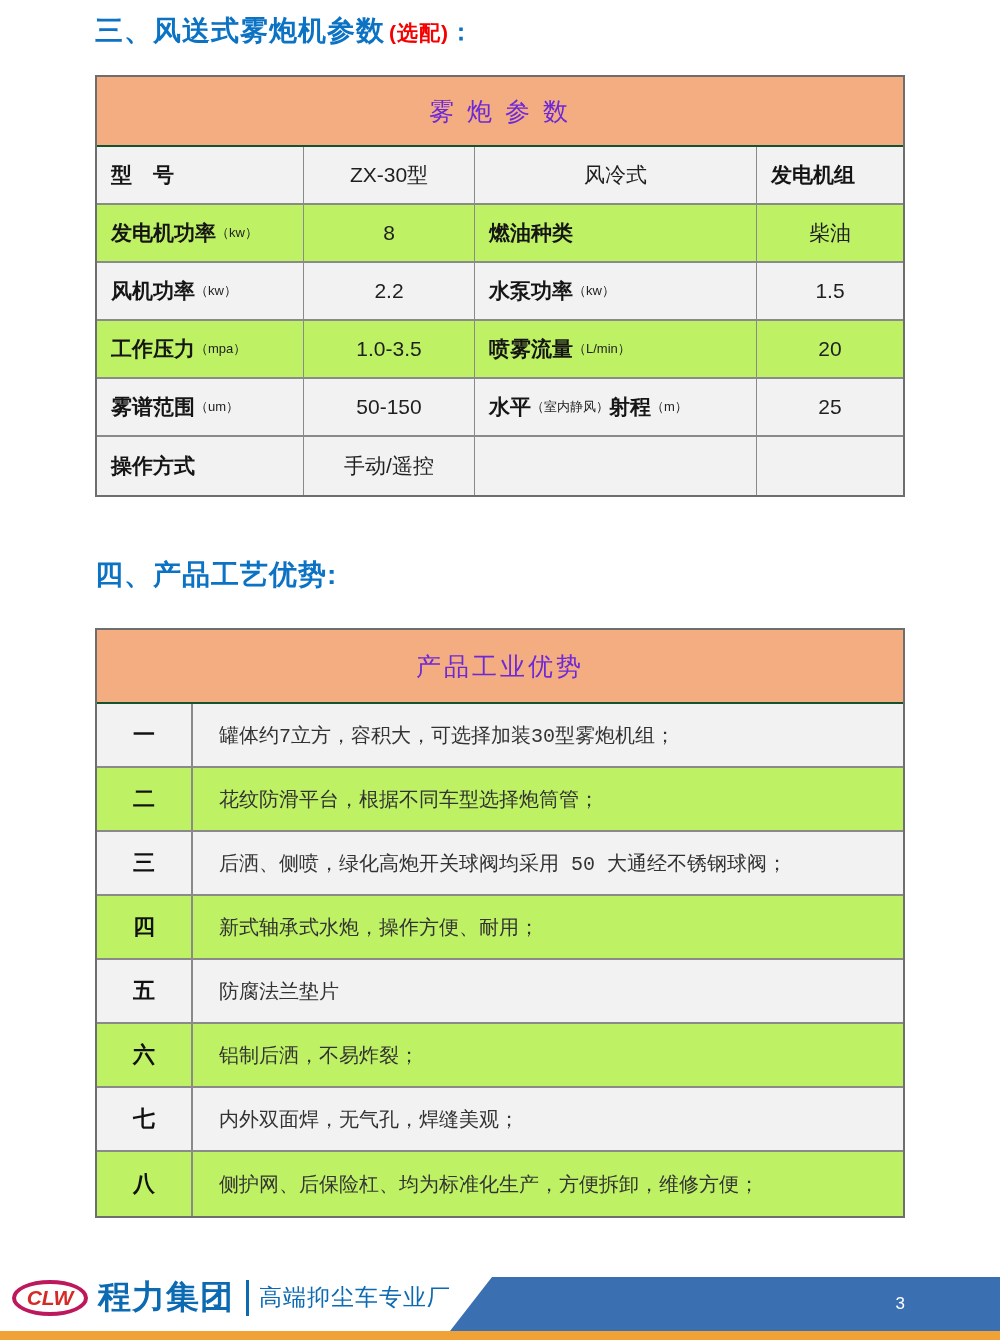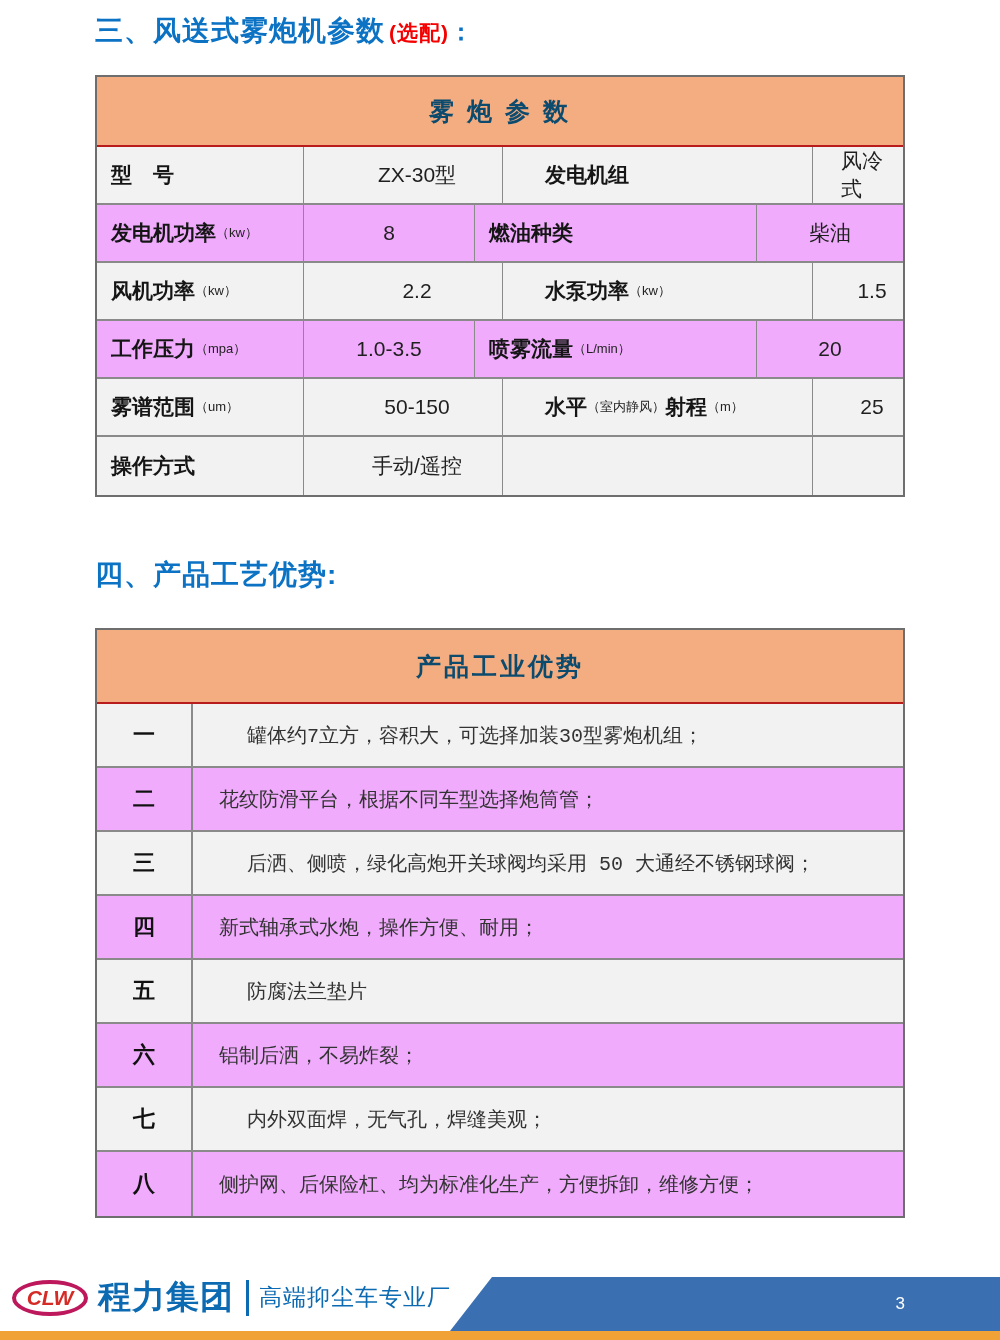--- a/index.html
+++ b/index.html
@@ -9,37 +9,37 @@
 
   
   .sec-heading { position:absolute; left:95px; font-weight:bold; color:#0b72c4; font-size:28px; letter-spacing:1px; }
   .sec-heading .opt { color:#f40000; font-size:21px; font-weight:bold; margin-left:4px; }
   .sec-heading .colon { color:#0b72c4; font-size:24px; }
   #h1 { top:12px; }
   #h2 { top:556px; }
 
   
   .tbl { position:absolute; left:95px; width:810px; border:2px solid #6e6e6e; background:#fff; }
-  .tbl-head { background:#f3ad80; color:#0c4a6e; font-weight:bold; display:flex; align-items:center; justify-content:center; border-bottom:2px solid #b91c1c; }
+  .tbl-head { background:#f3ad80; color:#6d28d9; font-weight:normal; display:flex; align-items:center; justify-content:center; border-bottom:2px solid #14532d; }
   #t1 { top:75px; }
   #t1 .tbl-head { height:70px; font-size:25px; letter-spacing:3px; }
   #t2 { top:628px; }
   #t2 .tbl-head { height:74px; font-size:25px; letter-spacing:3px; }
 
   
   .p-row { display:grid; grid-template-columns:207px 171px 282px 1fr; height:58px; border-bottom:2px solid #8a8a8a; }
   .p-row:last-child { border-bottom:none;text-align:center; }
   .p-row .cell { display:flex; align-items:center; border-right:1px solid #8a8a8a; overflow:hidden; }
   .p-row .cell:last-child { border-right:none; }
   .p-row .lab { padding-left:14px; font-size:21px; color:#151515; }
   .p-row .lab .b { font-weight:bold; }
   .p-row .lab .u { font-weight:normal; font-size:13px; color:#222; }
   .p-row .val { justify-content:center; font-size:21px; color:#1f1f1f; }
-  .row-light { background:#f2f2f2;gap:28px; }
-  .row-blue  { background:#f0abfc; }
+  .row-light { background:#f2f2f2; }
+  .row-blue  { background:#bef264; }
 
   
   .a-row { display:grid; grid-template-columns:96px 1fr; height:64px; border-bottom:2px solid #8a8a8a; }
   .a-row:last-child { border-bottom:none; }
   .a-row .num { display:flex; align-items:center; justify-content:center; font-size:22px; font-weight:bold; color:#111; border-right:2px solid #8a8a8a; }
   .a-row .txt { display:flex; align-items:center; padding-left:26px; padding-right:10px; font-size:20px; color:#333;font-family:Liberation Mono, monospace; }
 
   
   .footer { position:absolute; left:0; bottom:0; width:1000px; height:80px; background:#ffffff; }
   .footer-orange { position:absolute; left:0; bottom:0; width:1000px; height:9px; background:#f0a236; }
@@ -64,24 +64,24 @@
   </div>
 
   <div class="tbl" id="t1">
     <div class="tbl-head">雾 炮 参 数</div>
 
     <div class="p-row row-light">
       <div class="cell lab">
           <span class="b">型　号</span>
         </div>
       <div class="cell val">ZX-30型</div>
+      <div class="cell val">风冷式</div>
       <div class="cell lab">
           <span class="b">发电机组</span>
         </div>
-      <div class="cell val">风冷式</div>
     </div>
 
     <div class="p-row row-blue">
       <div class="cell lab">
           <span class="b">发电机功率</span>
           <span class="u">（kw）</span>
         </div>
       <div class="cell val">8</div>
       <div class="cell lab">
           <span class="b">燃油种类</span>

